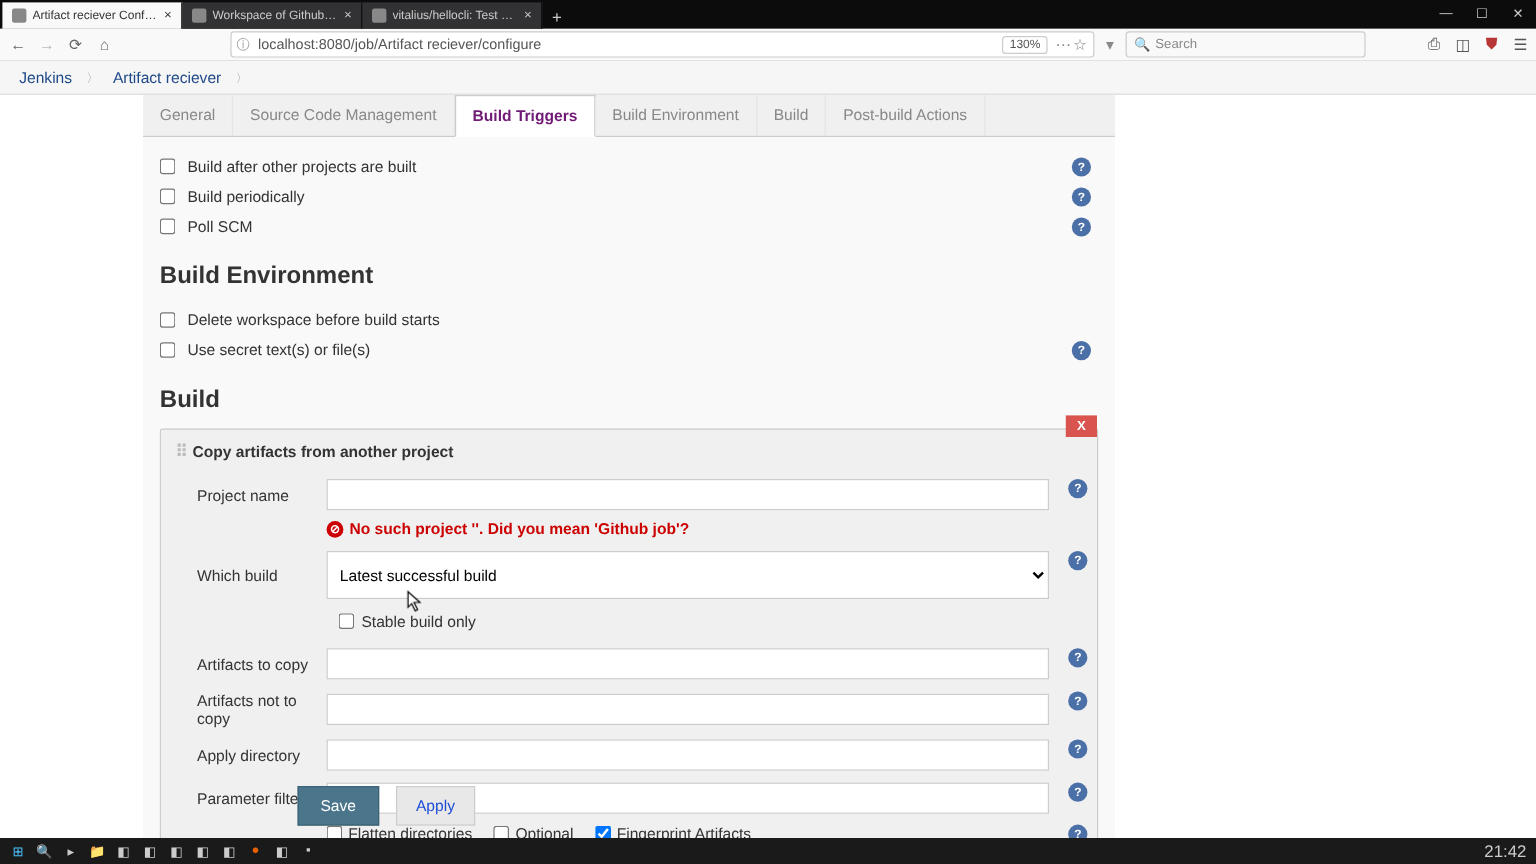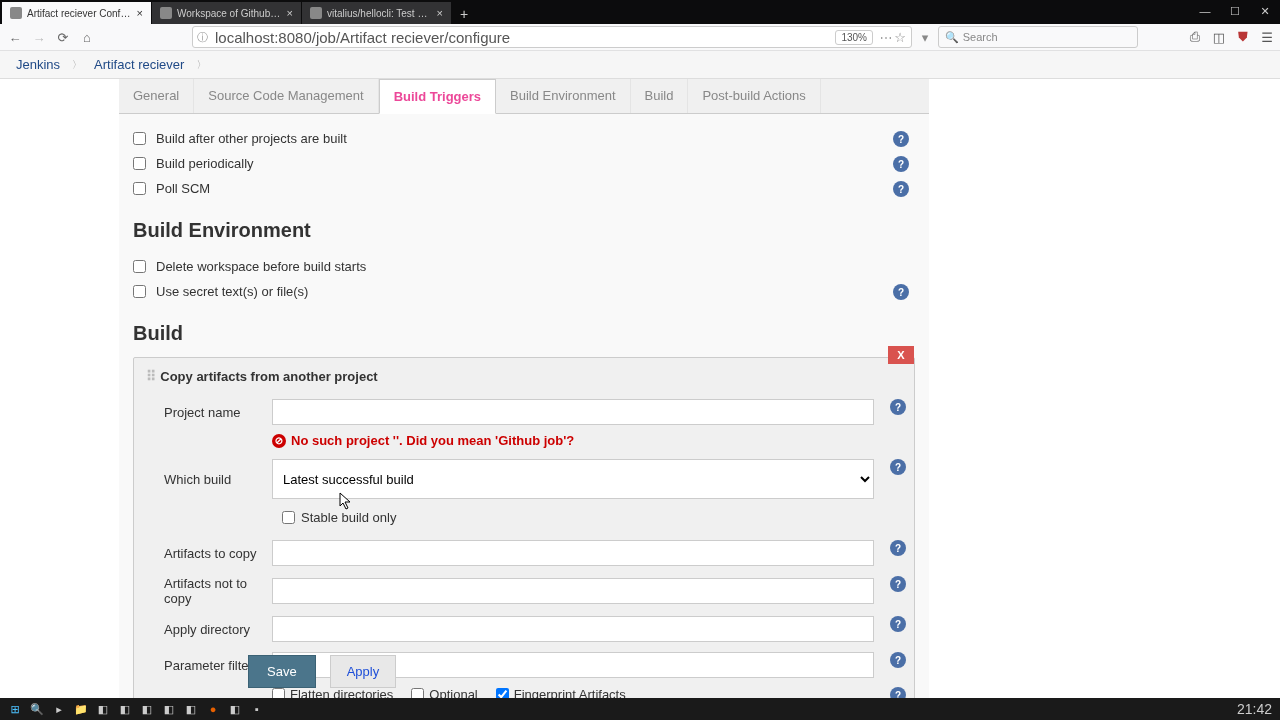--- a/index.html
+++ b/index.html
@@ -14,40 +14,40 @@
 .tab-close { font-size: 11px; cursor: pointer; }
 .new-tab { color: #ccc; padding: 2px 8px; font-size: 14px; cursor: pointer; }
 .window-controls { position: absolute; right: 0; top: 0; display: flex; }
 .window-btn { width: 30px; height: 22px; color: #ccc; display: flex; align-items: center; justify-content: center; font-size: 11px; cursor: pointer; }
 
 .browser-toolbar { background: #f9f9fa; height: 27px; border-bottom: 1px solid #e1e1e2; display: flex; align-items: center; padding: 0 6px; gap: 6px; }
 .nav-btn { width: 18px; height: 18px; display: flex; align-items: center; justify-content: center; color: #666; cursor: pointer; }
 .nav-btn.disabled { color: #bbb; }
 .addressbar { flex: 1; max-width: 720px; height: 22px; border: 1px solid #ccc; border-radius: 3px; display: flex; align-items: center; padding: 0 4px; background: #fff; margin-left: 90px; }
 .addressbar .info-icon { width: 14px; color: #999; font-size: 11px; }
-.addressbar .url { flex: 1; font-size: 15px; color: #555; padding: 0 4px; }
+.addressbar .url { flex: 1; font-size: 12px; color: #555; padding: 0 4px; }
 .zoom-badge { border: 1px solid #ccc; border-radius: 3px; padding: 1px 5px; font-size: 10px; color: #555; }
 .toolbar-icon { width: 14px; color: #555; cursor: pointer; text-align: center; }
 .searchbox { width: 200px; height: 22px; border: 1px solid #ccc; border-radius: 3px; display: flex; align-items: center; padding: 0 6px; font-size: 11px; color: #888; gap: 4px; }
 .right-icons { display: flex; gap: 10px; margin-left: auto; align-items: center; }
 
 
 .breadcrumb-bar { background: #f6f6f6; border-bottom: 1px solid #ddd; height: 28px; display: flex; align-items: center; padding: 0 16px; font-size: 13px; color: #204a87; }
 .breadcrumb-bar a { color: #204a87; text-decoration: none; }
 .breadcrumb-sep { margin: 0 12px; color: #999; font-size: 10px; }
 
 
 .page-wrapper { display: flex; justify-content: center; height: calc(100% - 24px - 27px - 28px - 22px); overflow: hidden; }
 .content { width: 810px; background: #f9f9f9; position: relative; overflow-y: auto; }
 .right-space { width: 232px; }
 
 
 .config-tabs { display: flex; background: #f0f0f0; border-bottom: 1px solid #ccc; position: sticky; top: 0; z-index: 2; }
 .config-tab { padding: 9px 14px; font-size: 13px; color: #888; cursor: pointer; border-right: 1px solid #e4e4e4; }
-.config-tab.active { background: #fff; color: #ec4899; font-weight: bold; border-bottom: 1px solid #fff; margin-bottom: -1px; border-top: 1px solid #ccc; border-left: 1px solid #ccc; border-right: 1px solid #ccc; }
+.config-tab.active { background: #fff; color: #701a75; font-weight: bold; border-bottom: 1px solid #fff; margin-bottom: -1px; border-top: 1px solid #ccc; border-left: 1px solid #ccc; border-right: 1px solid #ccc; }
 
 .form-area { padding: 12px 14px 12px 14px; }
 .chk-row { display: flex; padding: 5px 0; position: relative; }
 .chk-row input[type=checkbox] { margin-right: 10px; }
 .chk-row label { font-size: 13px; color: #333; }
 .help-icon { position: absolute; right: 6px; width: 16px; height: 16px; border-radius: 50%; background: #4b6fa7; color: #fff; font-size: 10px; font-weight: bold; display: flex; align-items: center; justify-content: center; cursor: pointer; }
 
 .section-h { font-size: 20px; font-weight: bold; color: #333; margin: 18px 0 12px 0; }
 
 .build-step { background: #f0f0f0; border: 1px solid #ccc; border-radius: 2px; padding: 0; position: relative; margin-top: 4px; }

